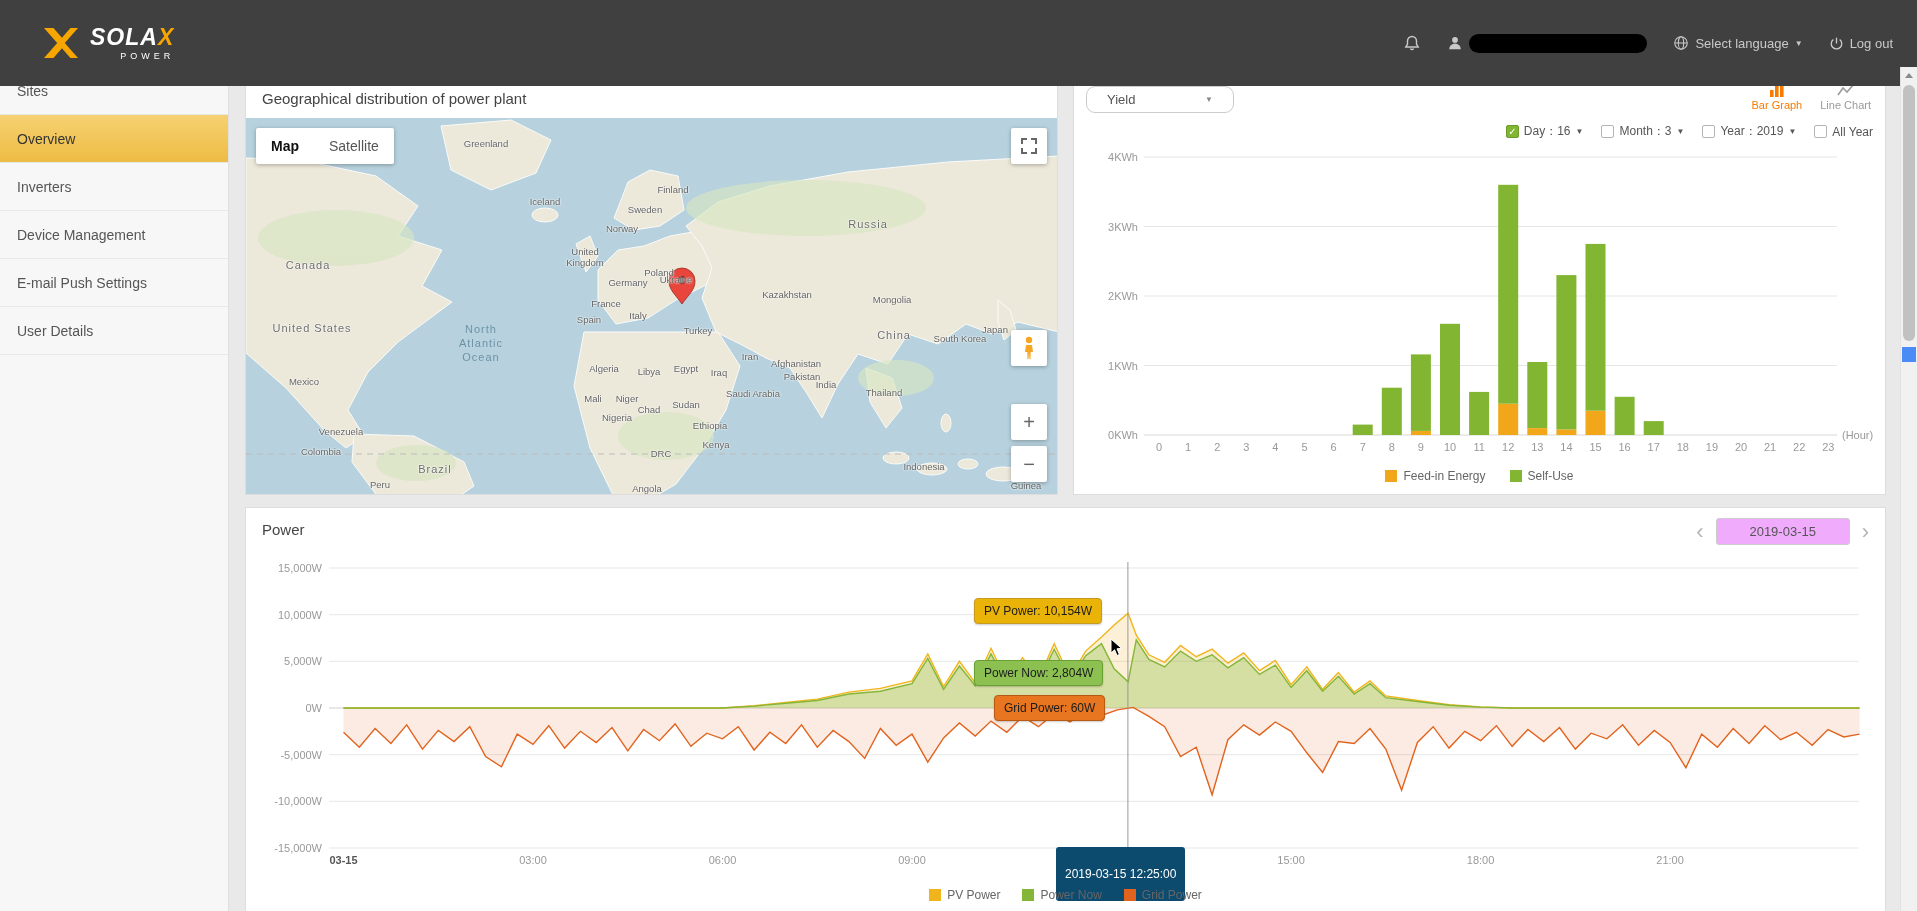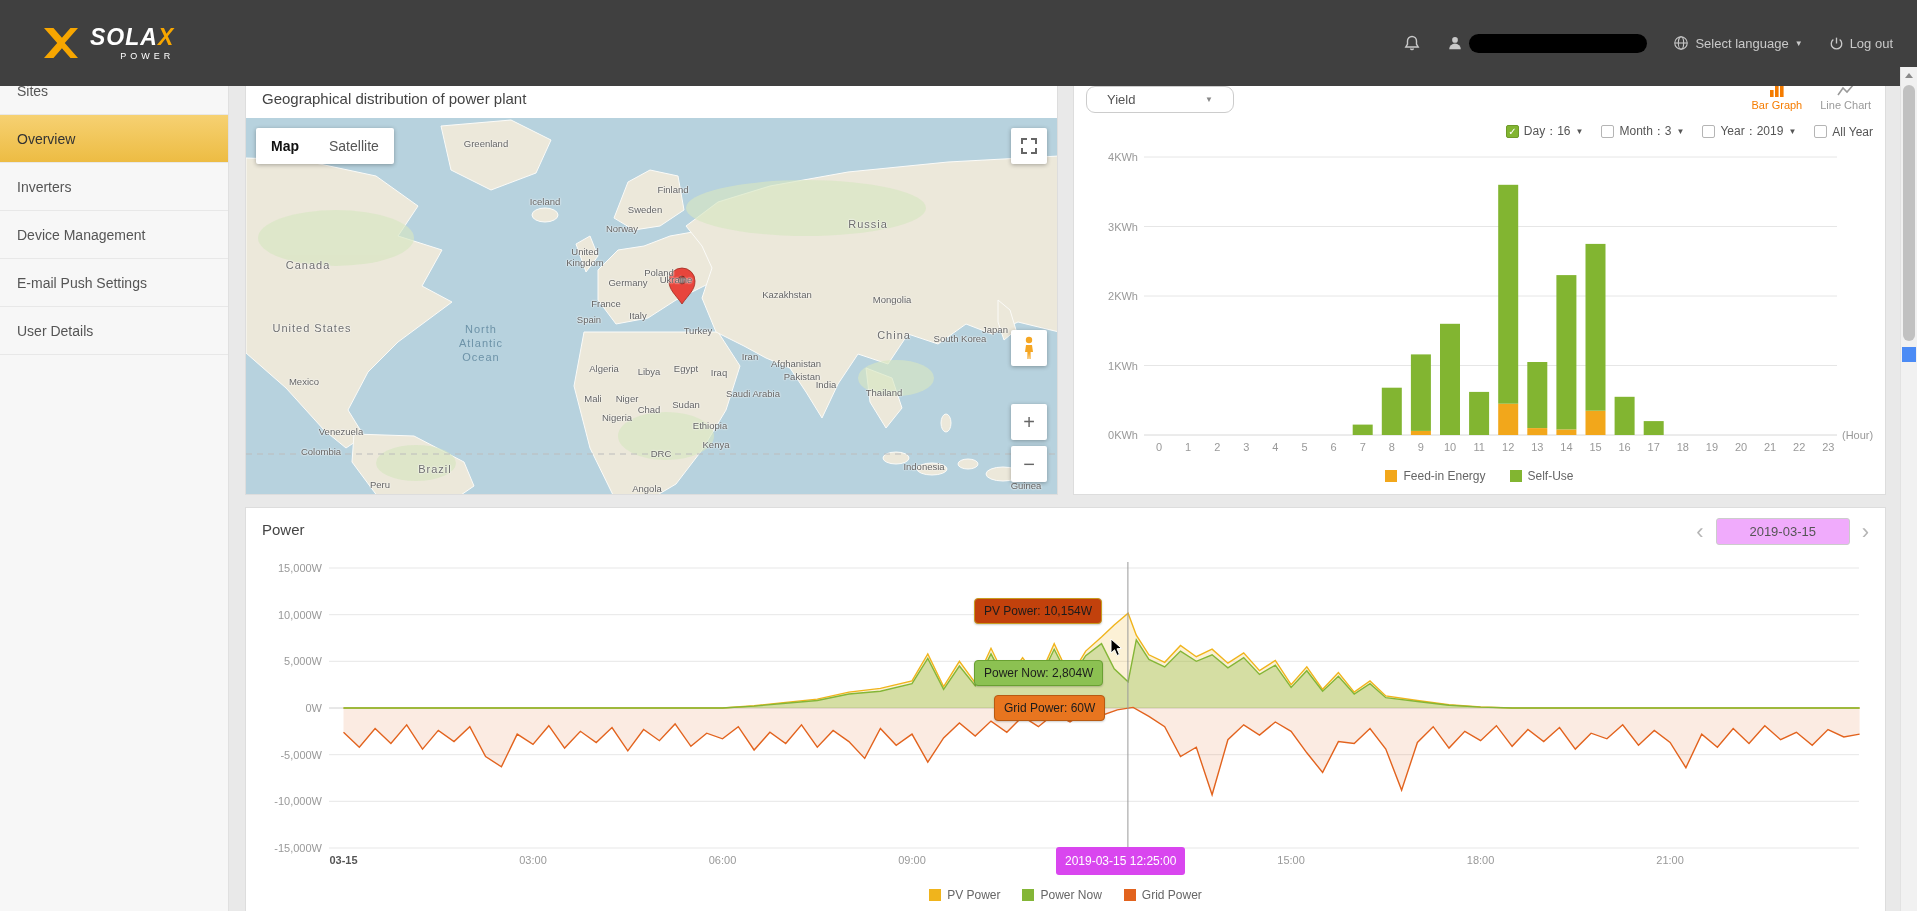--- a/index.html
+++ b/index.html
@@ -63,24 +63,24 @@
   .leg{display:flex;align-items:center;gap:6px}
   .sq{width:12px;height:12px;display:inline-block}
 
   
   .p-ctl{position:absolute;right:16px;top:10px;display:flex;align-items:center;gap:12px}
   .chev{font-size:22px;color:#b5b5b5;cursor:pointer;line-height:1}
   .date-box{width:134px;height:27px;border:1px solid #ccc;border-radius:3px;font-size:13px;color:#555;display:flex;align-items:center;justify-content:center;background:#f0abfc}
   #power-svg{position:absolute;left:0;top:40px}
   #power-legend{position:absolute;left:0;top:380px;width:100%;display:flex;justify-content:center;gap:22px;font-size:12px;color:#666}
   .tt{position:absolute;border-radius:4px;padding:5px 9px;font-size:12px;color:#1c1c1c;border:1px solid;white-space:nowrap;box-shadow:0 1px 2px rgba(0,0,0,.2)}
-  .tt-pv{left:728px;top:90px;background:#c2410c;border-color:#c79a1f}
+  .tt-pv{left:728px;top:90px;background:#eab308;border-color:#c79a1f}
   .tt-now{left:728px;top:152px;background:#8cc152;border-color:#69a032}
   .tt-grid{left:748px;top:187px;background:#e8751f;border-color:#b85a12}
-  .tt-axis{position:absolute;left:810px;top:339px;background:#d946ef;color:#fff;font-size:12px;padding:7px 9px;border-radius:3px;white-space:nowrap}
+  .tt-axis{position:absolute;left:810px;top:339px;background:#0c4a6e;color:#fff;font-size:12px;padding:20px 9px;border-radius:3px;white-space:nowrap}
   #mouse-cursor{position:absolute;left:864px;top:130px}
 
   
   .scrollbar{position:absolute;right:0;top:67px;width:17px;height:844px;background:#f1f1f1;border-left:1px solid #e2e2e2;z-index:30}
   .sb-up{height:16px;display:flex;align-items:center;justify-content:center}
   .sb-up:after{content:"";border-left:4px solid transparent;border-right:4px solid transparent;border-bottom:5px solid #8a8a8a}
   .sb-thumb{position:absolute;left:2px;top:18px;width:12px;height:256px;background:#c1c1c1;border-radius:6px}
   .sb-marker{position:absolute;left:1px;top:280px;width:14px;height:15px;background:#4b8bf5}
 </style>
 </head>

